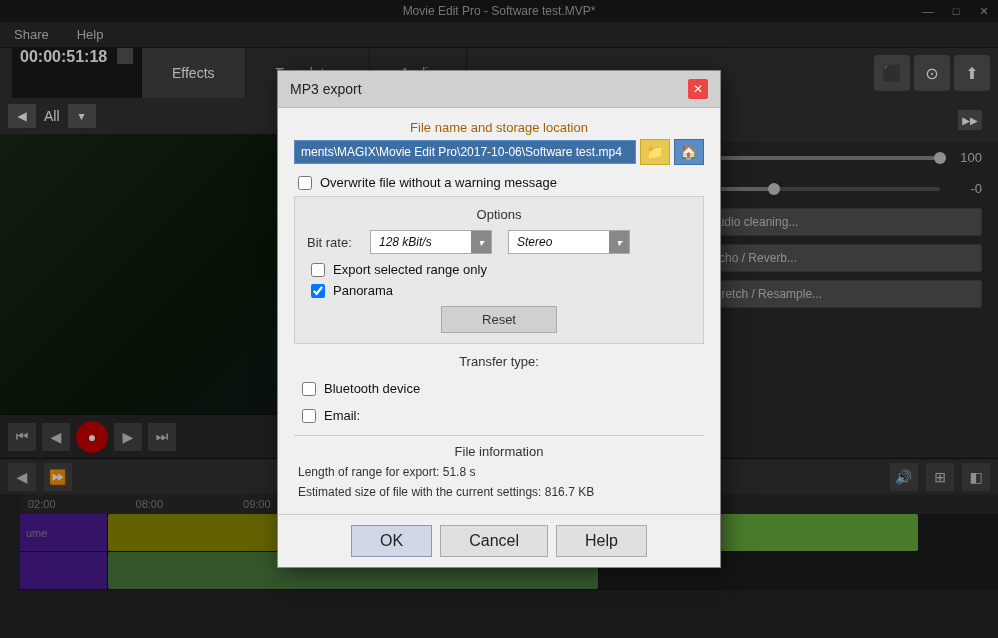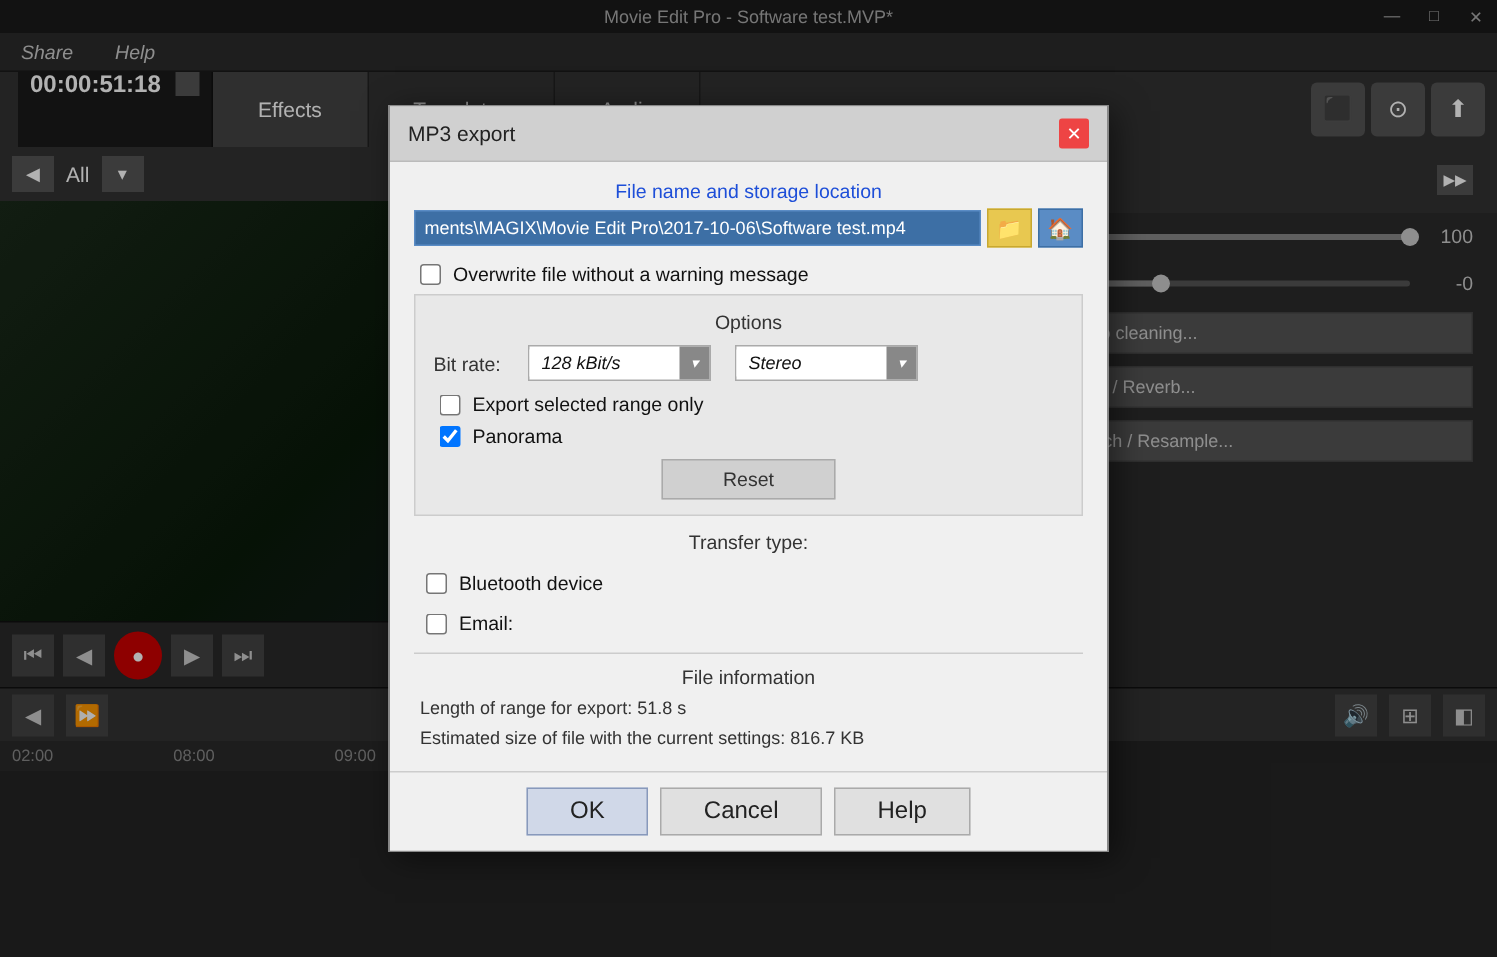--- a/index.html
+++ b/index.html
@@ -51,21 +51,20 @@
       align-items: center;
       padding: 0 8px;
       gap: 16px;
       border-bottom: 1px solid #1a1a1a;
     }
     .menu-item {
       color: #ccc;
       font-size: 13px;
       cursor: pointer;
       padding: 2px 6px;
-      font-style: italic;
     }
 
     
     .main-area {
       display: flex;
       flex-direction: column;
       height: calc(638px - 48px);
     }
 
     
@@ -291,21 +290,21 @@
       position: absolute;
       top: 0; left: 0; right: 0; bottom: 0;
       background: rgba(0,0,0,0.3);
       display: flex;
       align-items: center;
       justify-content: center;
       z-index: 100;
     }
     .dialog {
       background: #f0f0f0;
-      width: 480px;
+      width: 444px;
       border: 1px solid #888;
       box-shadow: 4px 4px 20px rgba(0,0,0,0.5);
       color: #111;
       font-size: 13px;
     }
     .dialog-titlebar {
       background: #d0d0d0;
       padding: 8px 12px;
       display: flex;
       align-items: center;
@@ -328,21 +327,21 @@
       display: flex;
       align-items: center;
       justify-content: center;
       border-radius: 2px;
     }
     .dialog-body {
       padding: 12px 16px;
     }
     .section-title {
       text-align: center;
-      color: #1d4ed8;
+      color: #a16207;
       font-size: 13px;
       margin-bottom: 4px;
     }
     .file-path-row {
       display: flex;
       gap: 4px;
       margin-bottom: 10px;
       align-items: center;
     }
     .file-path-input {
@@ -671,21 +670,21 @@
 
   <div class="bottom-area">
     <div class="bottom-controls">
       <button class="nav-arrow-btn">◀</button>
       <button class="nav-arrow-btn">⏩</button>
       <div style="flex:1;"></div>
       <button class="nav-arrow-btn" style="margin-left:auto;">🔊</button>
       <button class="nav-arrow-btn">⊞</button>
       <button class="nav-arrow-btn">◧</button>
     </div>
-    <div class="timeline-area" style="display:flex; flex-direction:row;">
+    <div class="timeline-area" style="display:flex; flex-direction:column;padding-left:20px;">
 
       <div class="timeline-ruler">
         <span>02:00</span>
         <span>08:00</span>
         <span>09:00</span>
         <span>10:00</span>
         <span>11:00</span>
       </div>
 
       <div class="track-row">

